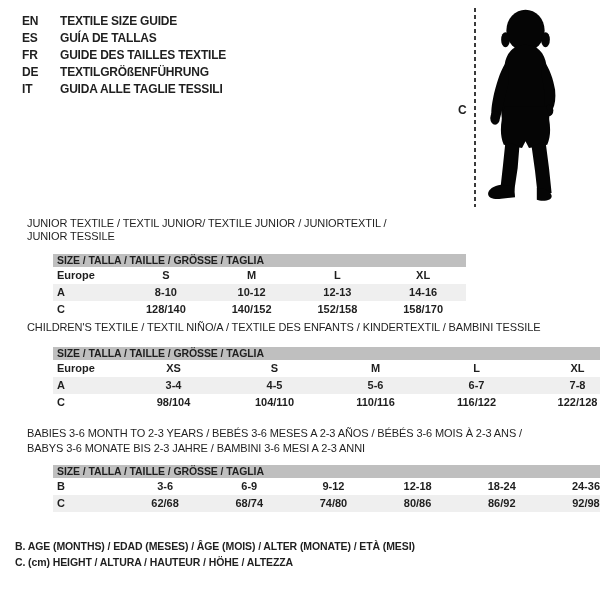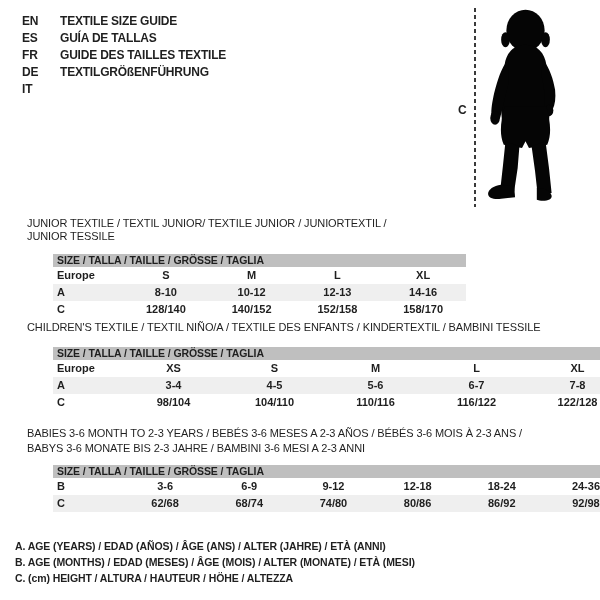--- a/index.html
+++ b/index.html
@@ -55,20 +55,21 @@
     <div class="lang-row">
       <span class="code">FR</span>
       <span class="title">GUIDE DES TAILLES TEXTILE</span>
     </div>
     <div class="lang-row">
       <span class="code">DE</span>
       <span class="title">TEXTILGRÖßENFÜHRUNG</span>
     </div>
     <div class="lang-row">
       <span class="code">IT</span>
+      <span class="title">GUIDA ALLE TAGLIE TESSILI</span>
     </div>
   </section>
 
   <div class="dash-line"></div>
   <span class="c-label">C</span>
   <svg class="toddler" viewBox="0 0 100 240" preserveAspectRatio="none">
     <g fill="#050505">
       <ellipse cx="50" cy="27" rx="22" ry="25"></ellipse>
       <ellipse cx="27" cy="38" rx="5" ry="9"></ellipse>
       <ellipse cx="73" cy="38" rx="5" ry="9"></ellipse>
@@ -166,18 +167,17 @@
         <span class="cell">68/74</span>
         <span class="cell">74/80</span>
         <span class="cell">80/86</span>
         <span class="cell">86/92</span>
         <span class="cell">92/98</span>
       </div>
     </div>
   </section>
 
   <section class="notes">
-    <div>A. AGE (YEARS) / EDAD (AÑOS) / ÂGE (ANS) / ALTER (JAHRE) / ETÀ (ANNI)</div>
     <div>B. AGE (MONTHS) / EDAD (MESES) / ÂGE (MOIS) / ALTER (MONATE) / ETÀ (MESI)</div>
     <div>C. (cm) HEIGHT / ALTURA / HAUTEUR / HÖHE / ALTEZZA</div>
   </section>
 
 </div>
 
 </body></html>

